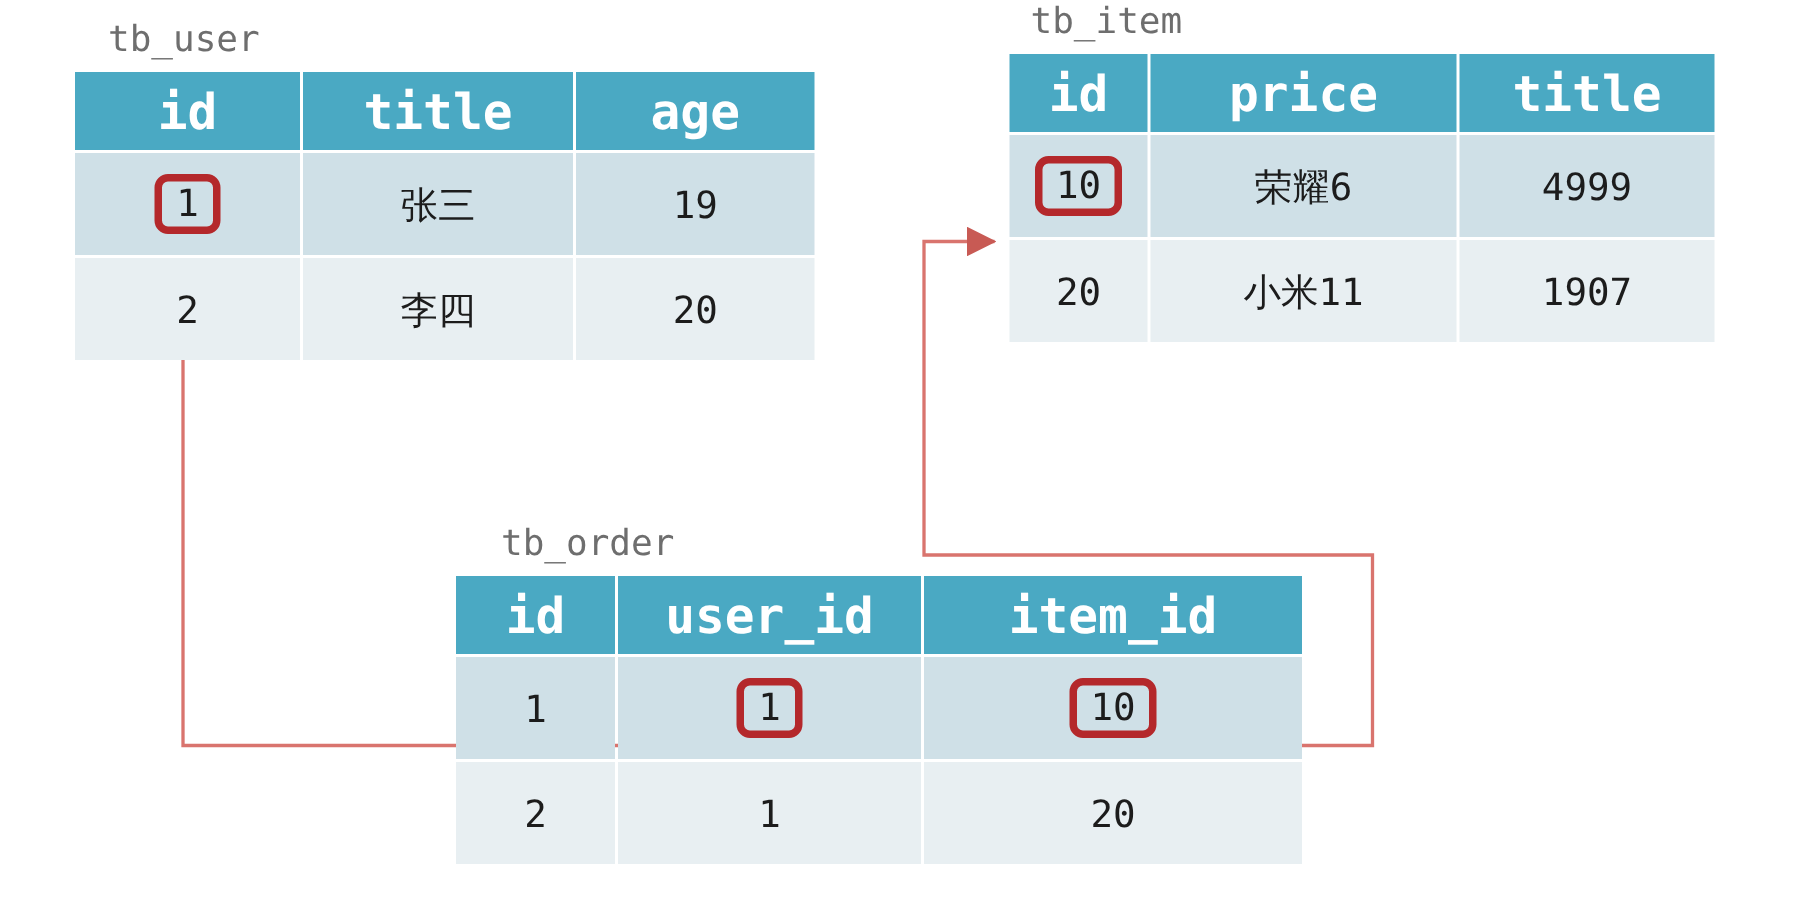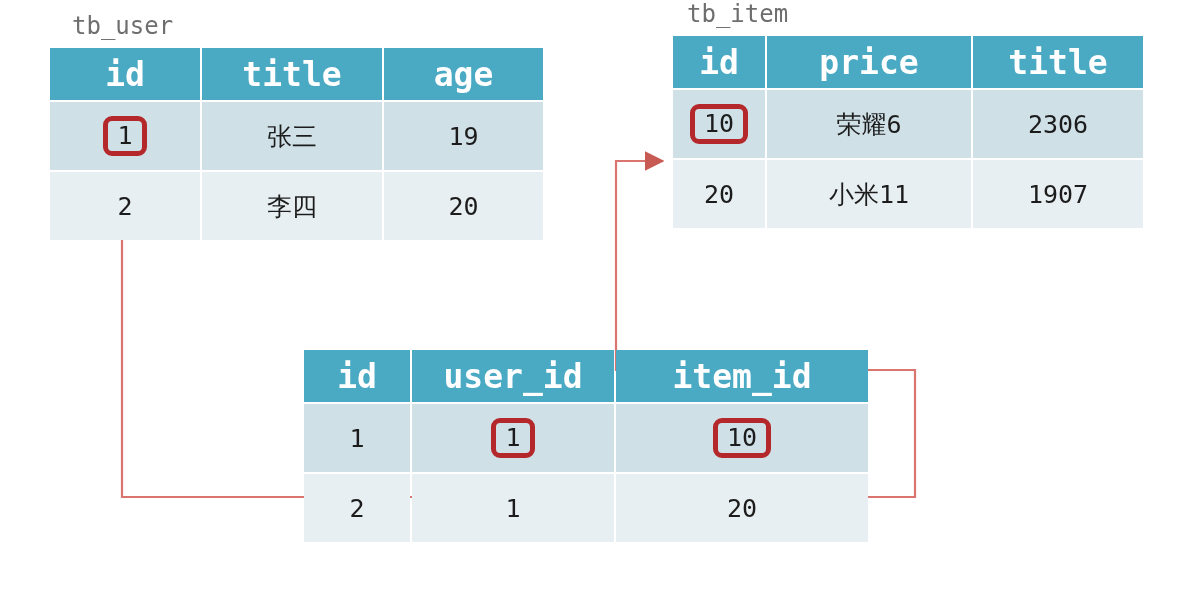--- a/index.html
+++ b/index.html
@@ -159,32 +159,33 @@
           <th>price</th>
           <th>title</th>
         </tr>
       </thead>
       <tbody>
         <tr class="row-a">
           <td>
             <span class="hl">10</span>
           </td>
           <td class="cjk">荣耀6</td>
-          <td>2306</td>
+          <td>4999</td>
         </tr>
         <tr class="row-b">
           <td>20</td>
           <td class="cjk">小米11</td>
           <td>1907</td>
         </tr>
       </tbody>
     </table>
   </div>
 
   <div class="table-block" id="tb-order-block">
+    <div class="table-caption">tb_order</div>
     <table class="tbl">
       <colgroup>
         <col style="width:106px">
           <col style="width:202px">
           <col style="width:252px">
       </colgroup>
       <thead>
         <tr>
           <th>id</th>
           <th>user_id</th>

